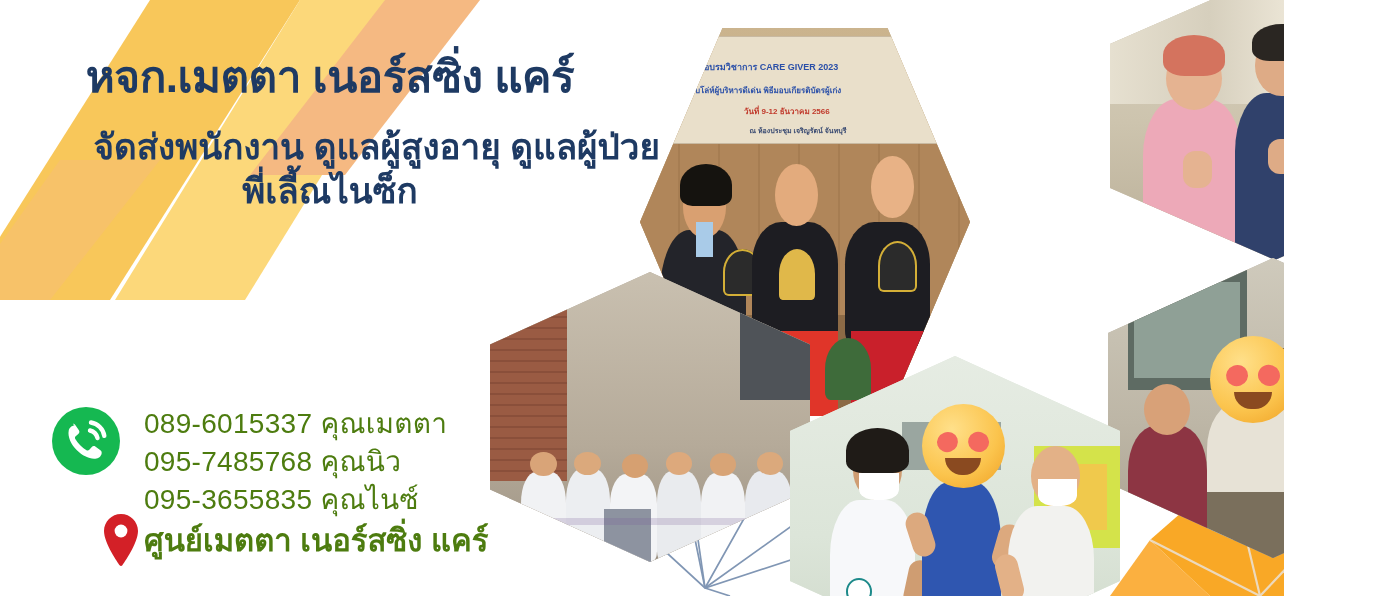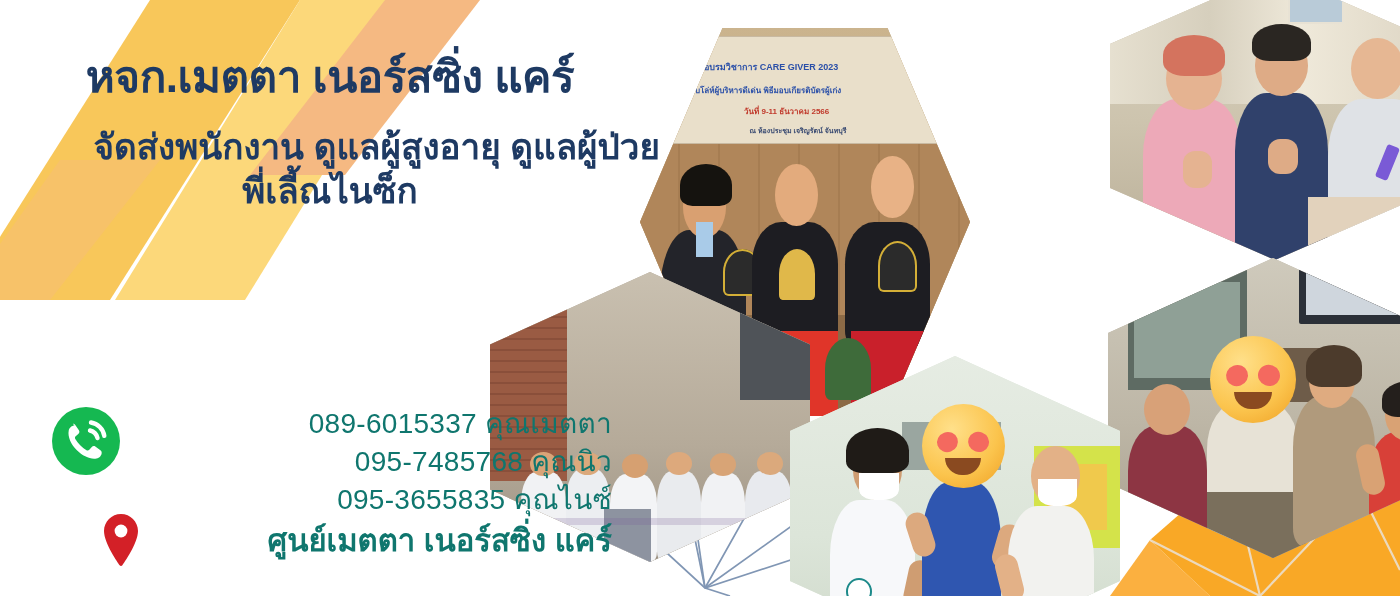--- a/index.html
+++ b/index.html
@@ -2,21 +2,21 @@
 <html lang="th"><head>
 <meta charset="utf-8">
 <title>Metta Nursing Care Banner</title>
 <style>
   * { margin:0; padding:0; box-sizing:border-box; }
   html,body { width:1400px; height:596px; overflow:hidden; background:#ffffff; }
   body { font-family:"Liberation Sans","DejaVu Sans",sans-serif; }
 
   .banner {
     position:relative;
-    width:1400px; height:596px;
+    width:1284px; height:596px;
     background:#ffffff;
     overflow:hidden;
   }
 
   
   .stripes { position:absolute; left:0; top:0; width:640px; height:300px; overflow:hidden; pointer-events:none; }
 
   
   .netlines { position:absolute; left:610px; top:330px; width:330px; height:266px; pointer-events:none; }
 
@@ -43,22 +43,22 @@
   .sub-th .l2 { display:block; }
   .sub-red {
     display:block; margin-top:3px;
     font-size:37px; font-weight:700; color:#e8262a; line-height:1.2;
   }
 
   
   .contact { position:absolute; left:52px; top:405px; z-index:7; width:560px; }
   .contact-rows { position:relative; padding-left:92px; }
   .c-row {
-    font-size:28px; font-weight:500; color:#0f766e;
-    line-height:38px; white-space:nowrap; letter-spacing:0.3px;text-align:right;
+    font-size:28px; font-weight:500; color:#4d7c0f;
+    line-height:38px; white-space:nowrap; letter-spacing:0.3px;
   }
   .c-row.addr { font-size:31px; font-weight:700; line-height:44px; letter-spacing:0px; }
 
   .phone-icon {
     position:absolute; left:0px; top:2px;
     width:68px; height:68px; border-radius:50%;
     background:#15b851;
   }
   .phone-icon svg { display:block; width:68px; height:68px; }
 
@@ -248,21 +248,21 @@
       <div class="hexinner" style="background:#bba27f;">
         <div class="scene">
           <div style="position:absolute; inset:0; background:linear-gradient(180deg,#cbb48e 0%,#bb9f77 48%,#a88a63 100%);"></div>
 
           <div style="position:absolute; left:0; top:30%; width:100%; height:45%; background:repeating-linear-gradient(90deg,#b0865a 0px,#b0865a 38px,#a67d52 38px,#a67d52 40px);"></div>
           <div style="position:absolute; left:0; top:74%; width:100%; height:26%; background:#8c6a46;"></div>
 
           <div class="banner-sign" style="left:8%; top:2%; width:84%; height:28%; background:#e9dfca;">
             <div class="lbl blurtxt" style="left:8%; top:22%; font-size:9px;">การอบรมวิชาการ CARE GIVER 2023</div>
             <div class="lbl blurtxt" style="left:3%; top:44%; font-size:8px;">พิธีมอบโล่ห์ผู้บริหารดีเด่น พิธีมอบเกียรติบัตรผู้เก่ง</div>
-            <div class="lbl blurtxt" style="left:28%; top:64%; font-size:8px; color:#c0392b;">วันที่ 9-11 ธันวาคม 2566</div>
+            <div class="lbl blurtxt" style="left:28%; top:64%; font-size:8px; color:#c0392b;">วันที่ 9-12 ธันวาคม 2566</div>
             <div class="lbl blurtxt" style="left:30%; top:82%; font-size:7px; color:#3a4b72;">ณ ห้องประชุม เจริญรัตน์ จันทบุรี</div>
           </div>
 
           <div class="body" style="left:6%; top:52%; width:26%; height:48%; background:#23242a;"></div>
           <div class="head" style="left:13%; top:38%; width:13%; height:16%; background:#d9a071;"></div>
           <div style="position:absolute; left:12%; top:35%; width:16%; height:11%; background:#15130f; border-radius:50% 50% 24% 24%;"></div>
           <div style="position:absolute; left:17%; top:50%; width:5%; height:9%; background:#a9cbe8;"></div>
 
           <div style="position:absolute; left:25%; top:57%; width:12%; height:12%; background:#2b2b2b; border-radius:50% 50% 6px 6px; box-shadow:inset 0 0 0 2px #d4af37;"></div>
 

